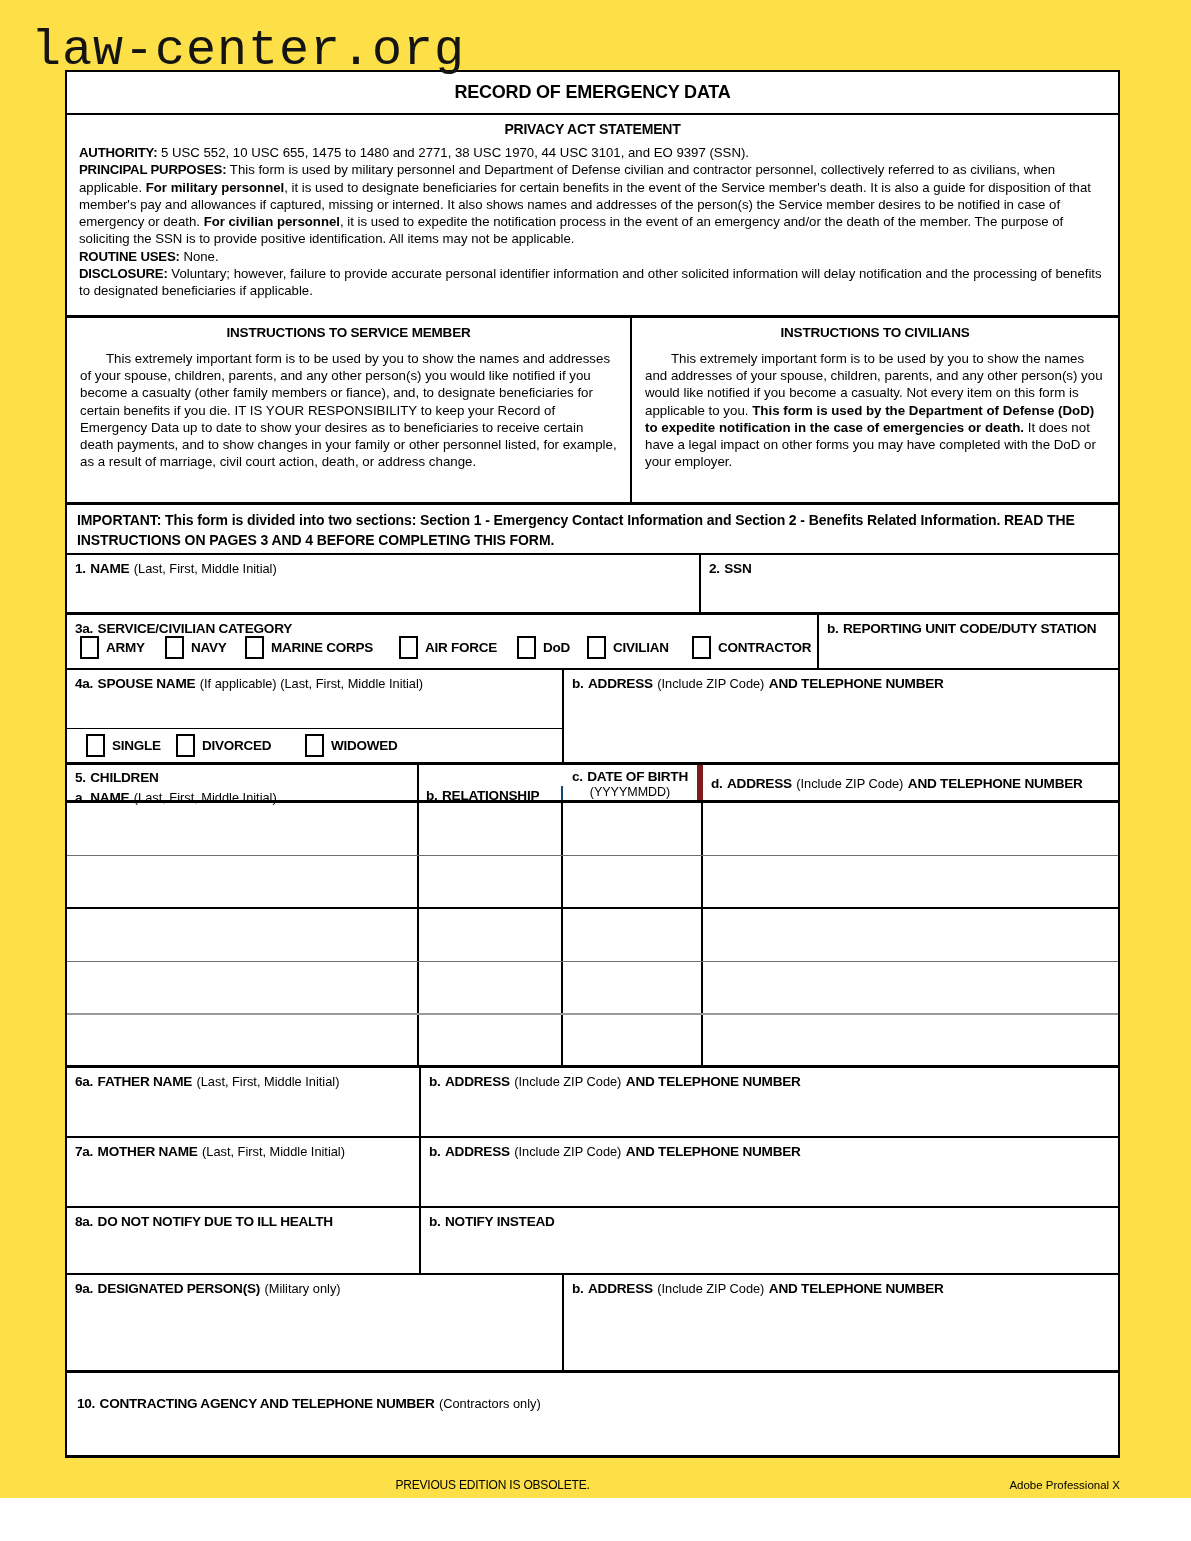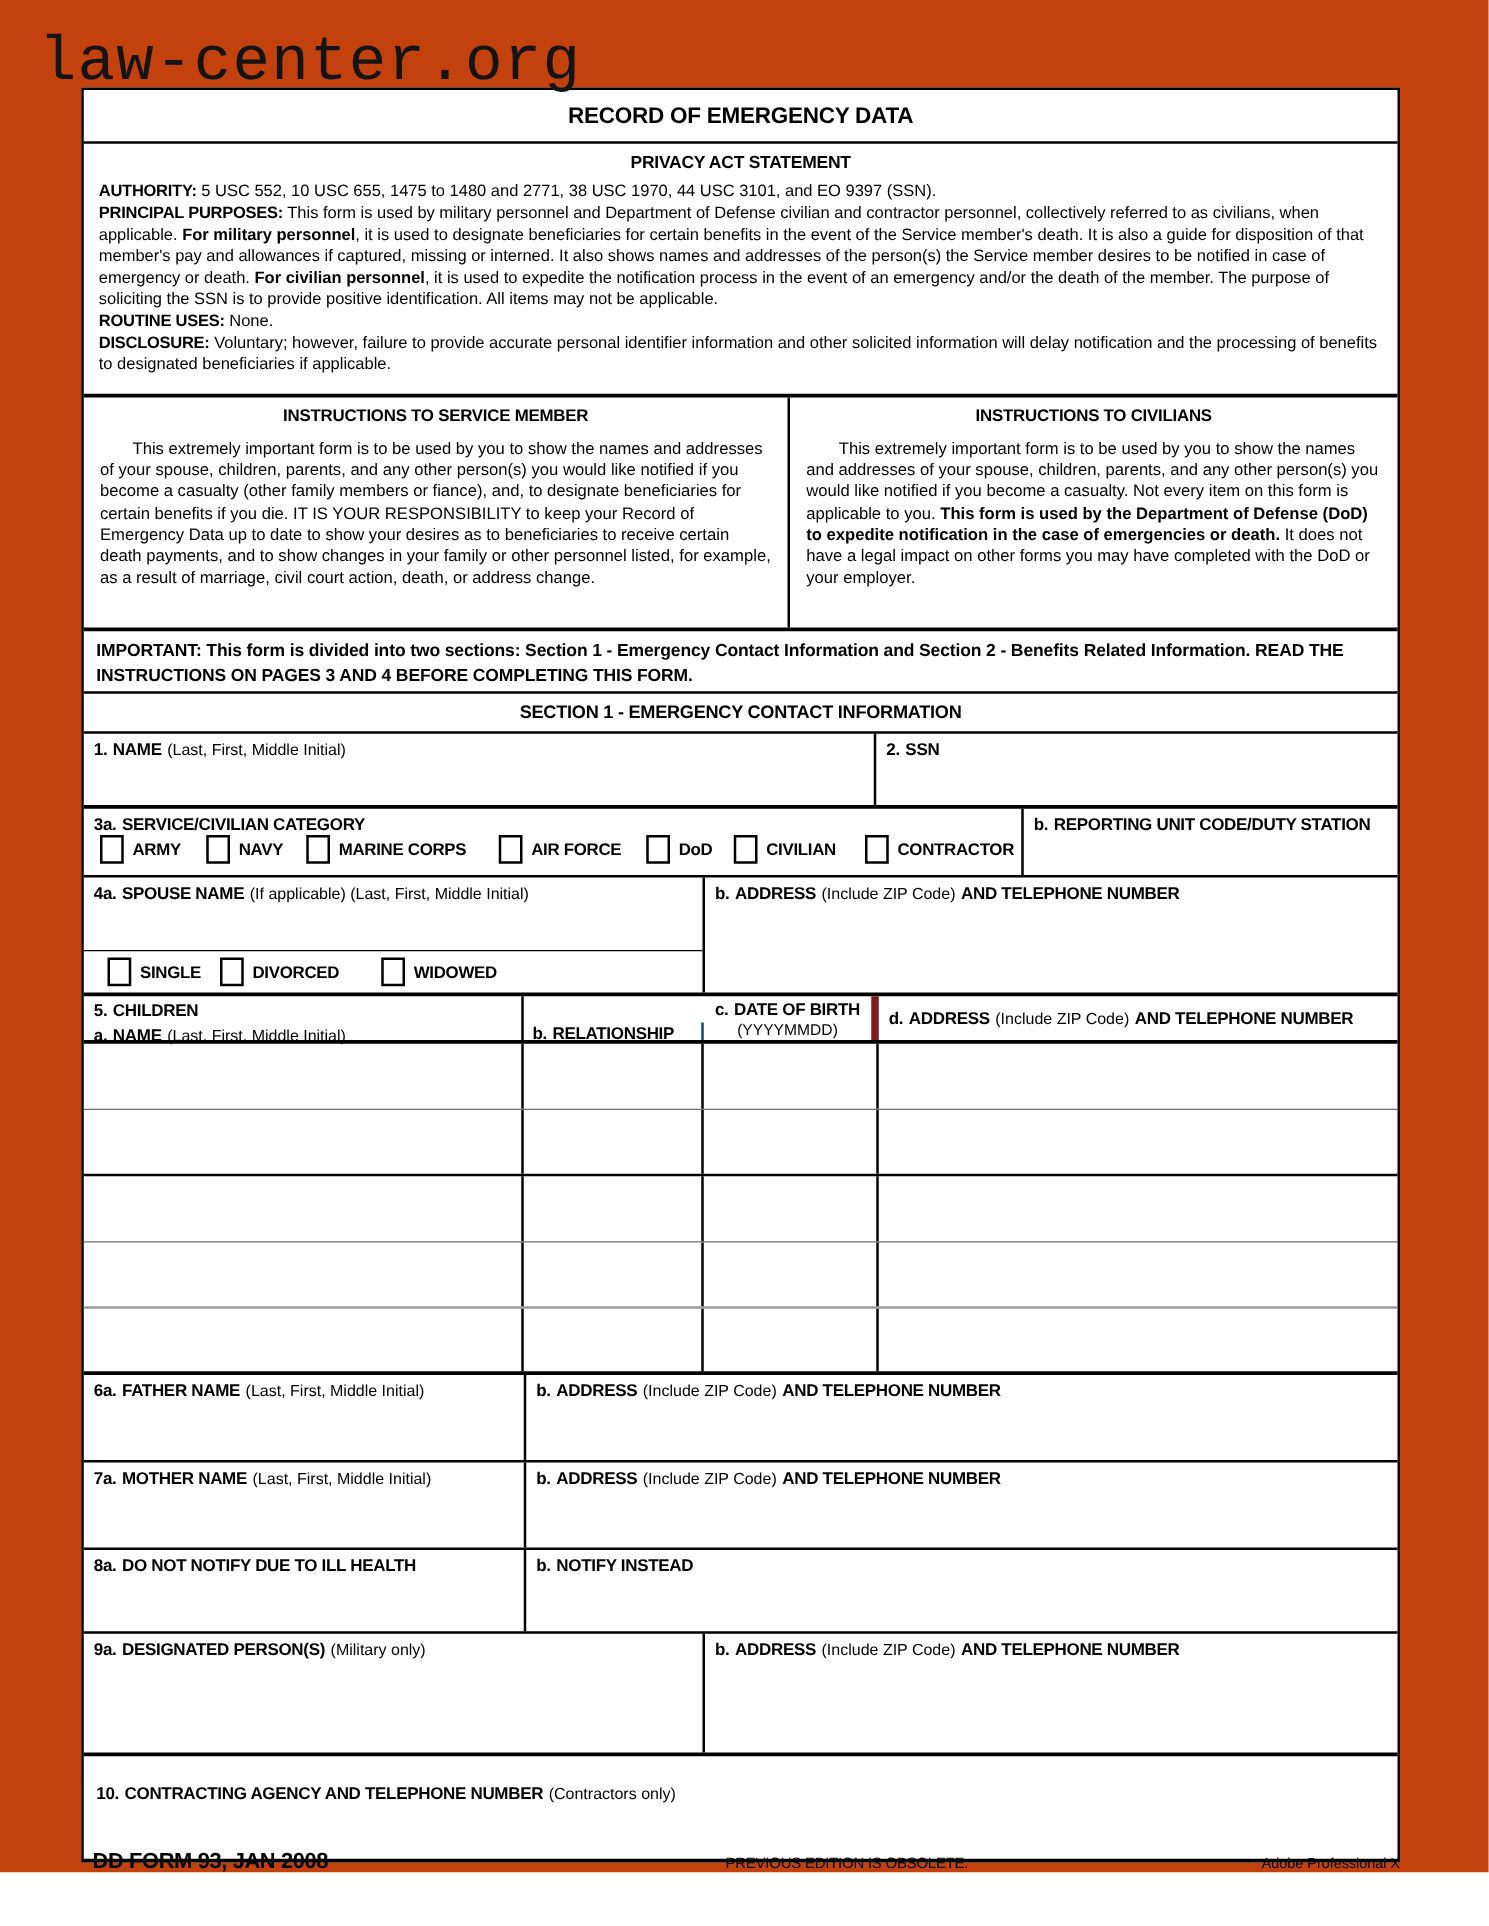--- a/index.html
+++ b/index.html
@@ -1,18 +1,18 @@
 <!DOCTYPE html>
 <html><head>
 <meta charset="utf-8">
 <style>
   * { box-sizing: border-box; margin: 0; padding: 0; }
   html, body { background: #fff; }
   body { font-family: "Liberation Sans", sans-serif; color: #000; }
-  .page { position: relative; width: 1191px; height: 1498px; background: #c2410c; overflow: hidden; margin: 0 auto; }
+  .page { position: relative; width: 1191px; height: 1498px; background: #fde047; overflow: hidden; margin: 0 auto; }
 
   .watermark {
     position: absolute; left: 31px; top: 22px; z-index: 5;
     font-family: "Liberation Mono", monospace; font-size: 50px; letter-spacing: 1px;
     color: #141414; white-space: nowrap;
   }
 
   .formbox {
     position: absolute; left: 65px; top: 70px; width: 1055px;
     border: 2px solid #000; border-bottom-width: 3px; background: #fff;
@@ -128,23 +128,20 @@
       <div class="instr-col instr-right">
         <div class="instr-title">INSTRUCTIONS TO CIVILIANS</div>
         <div class="instr-body"><span>This extremely important form is to be used by you to show the names and addresses of your spouse, children, parents, and any other person(s) you would like notified if you become a casualty. Not every item on this form is applicable to you. </span><b>This form is used by the Department of Defense (DoD) to expedite notification in the case of emergencies or death.</b><span> It does not have a legal impact on other forms you may have completed with the DoD or your employer.</span></div>
       </div>
     </div>
 
     <div class="row r-important">
       <div class="important-text">IMPORTANT:  This form is divided into two sections:  Section 1 - Emergency Contact Information and Section 2 - Benefits Related Information.   READ THE INSTRUCTIONS ON PAGES 3 AND 4 BEFORE COMPLETING THIS FORM.</div>
     </div>
 
-    <div class="row r-section1">
-      <span class="section1-text">SECTION 1 - EMERGENCY CONTACT INFORMATION</span>
-    </div>
 
     <div class="row r-name">
       <div class="cell c1 brd">
         <span class="fnum">1.</span> <span class="flabel">NAME</span> <span class="fhint">(Last, First, Middle Initial)</span>
       </div>
       <div class="cell c2">
         <span class="fnum">2.</span> <span class="flabel">SSN</span>
       </div>
     </div>
 
@@ -294,18 +291,17 @@
       </div>
     </div>
 
     <div class="row r-contract">
       <span class="fnum">10.</span> <span class="flabel">CONTRACTING AGENCY AND TELEPHONE NUMBER</span> <span class="fhint">(Contractors only)</span>
     </div>
 
   </div>
 
   <div class="footer">
-    <span class="f-left">DD FORM 93, JAN 2008</span>
     <span class="f-center">PREVIOUS EDITION IS OBSOLETE.</span>
     <span class="f-right">Adobe Professional X</span>
   </div>
 
 </div>
 
 </body></html>

